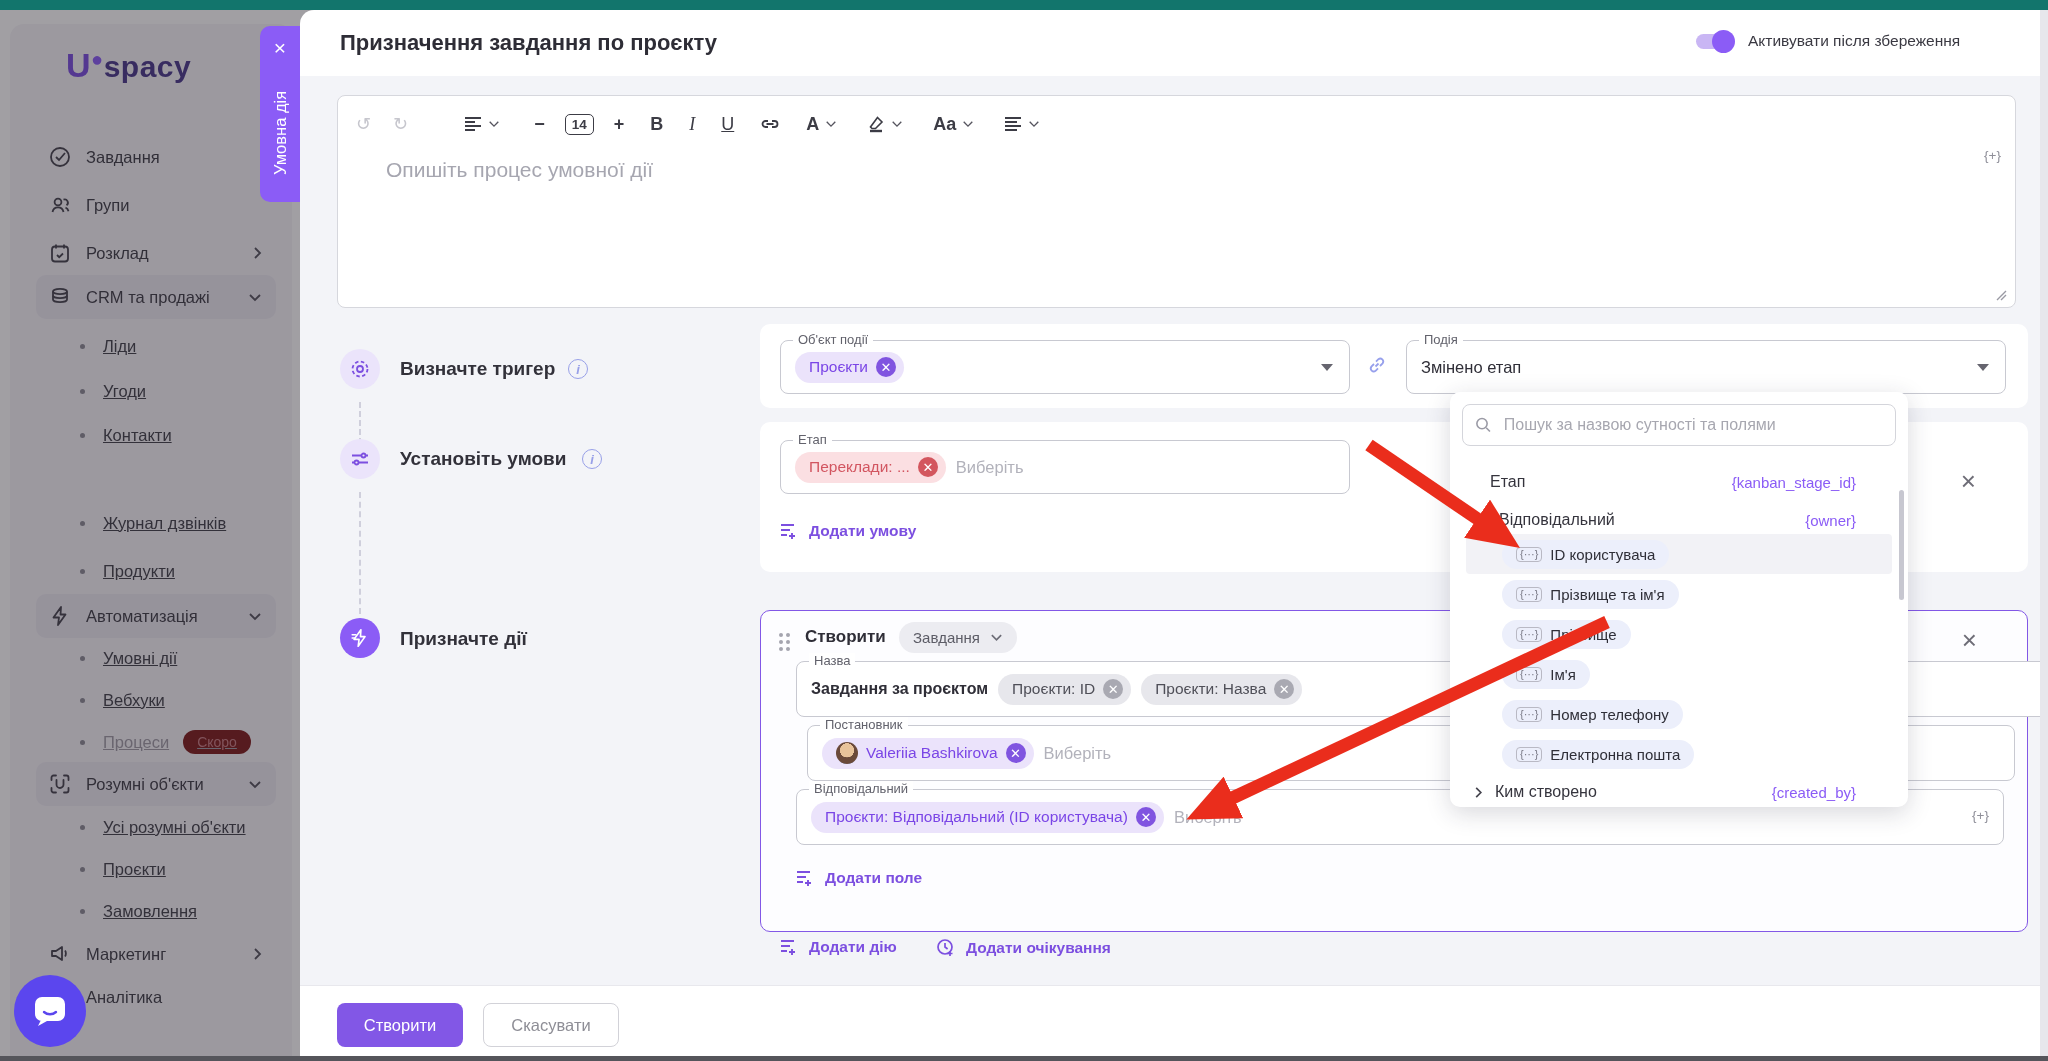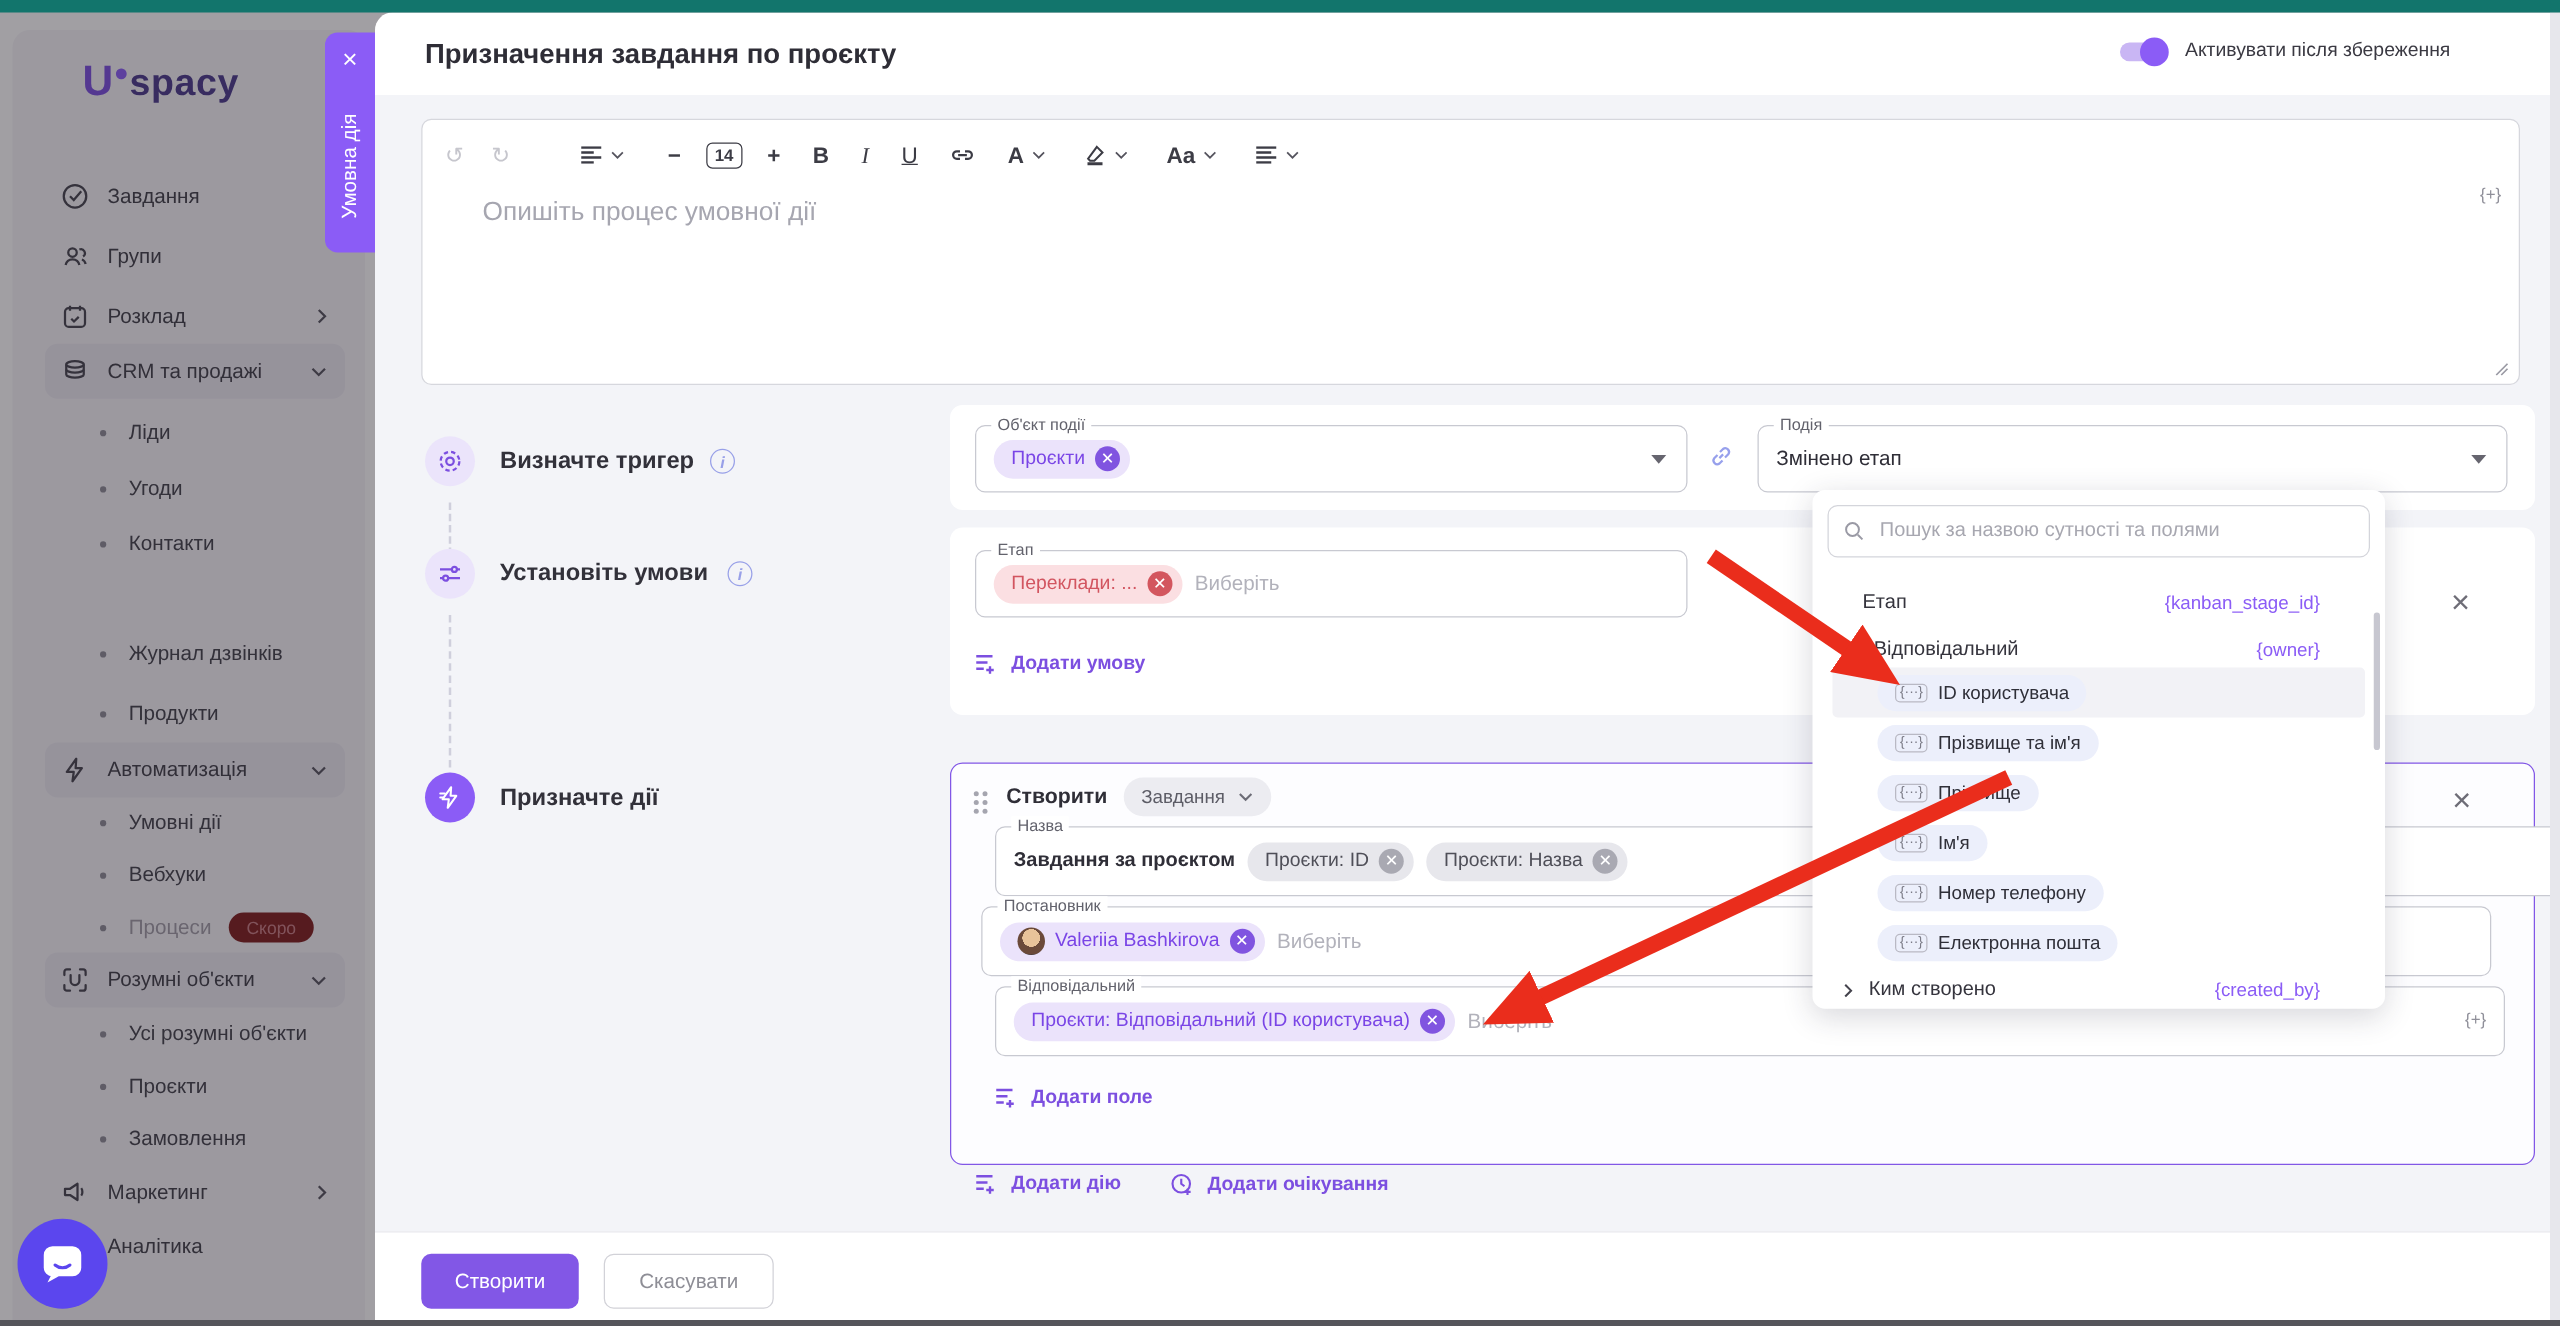--- a/index.html
+++ b/index.html
@@ -13,21 +13,21 @@
 
   
   #sidebar{left:10px;top:24px;width:282px;height:1037px;background:#f6f5f9;border-radius:14px 14px 0 0;z-index:1;}
   .logo{left:56px;top:22px;font-size:30px;font-weight:bold;color:#4a3a8c;letter-spacing:.5px;}
   .logo .u{color:#7b4fe0;font-size:34px;}
   .logo .dot{color:#8b5cf6;font-size:20px;vertical-align:super;}
   .nav-row{left:26px;width:240px;height:44px;display:flex;align-items:center;border-radius:10px;color:#3f3e47;font-size:16.5px;cursor:pointer;}
   .nav-row.pill{background:#edeaf2;}
   .nav-row .ico{width:24px;height:24px;margin:0 14px 0 12px;color:#45444e;flex:0 0 24px;}
   .nav-row .chev{margin-left:auto;margin-right:14px;color:#55545e;}
-  .nav-sub{left:26px;width:240px;height:40px;display:flex;align-items:center;color:#43424b;font-size:16.5px;cursor:pointer;}
+  .nav-sub{left:26px;width:240px;height:40px;display:flex;align-items:center;color:#43424b;font-size:16.5px;cursor:pointer;text-decoration:underline;}
   .nav-sub .bullet{width:5px;height:5px;border-radius:50%;background:#8d8c96;margin:0 18px 0 44px;flex:0 0 5px;}
   .nav-sub.disabled{color:#a09ca6;}
   .badge-soon{margin-left:14px;background:#7f1d1d;color:#c97d84;font-size:14px;padding:4px 14px;border-radius:14px;}
 
   
   #overlay{left:0;top:0;width:2048px;height:1061px;background:rgba(30,27,36,.42);z-index:5;}
 
   
   #chat{left:14px;top:975px;width:72px;height:72px;border-radius:50%;background:#5b46ee;z-index:7;display:flex;align-items:center;justify-content:center;}
 
@@ -460,21 +460,21 @@
               <span>Проєкти: ID</span>
               <span class="xc">✕</span>
             </span>
           <span class="chip gray">
               <span>Проєкти: Назва</span>
               <span class="xc">✕</span>
             </span>
         </div>
       </div>
 
-      <div class="field" style="left:24px;top:114px;width:1208px;height:56px">
+      <div class="field" style="left:46px;top:114px;width:1208px;height:56px">
         <span class="flabel">Постановник</span>
         <div class="frow">
           <span class="chip purple">
               <span class="avatar"></span>
               <span>Valeriia Bashkirova</span>
               <span class="xc">✕</span>
             </span>
           <span class="ph">Виберіть</span>
         </div>
       </div>

